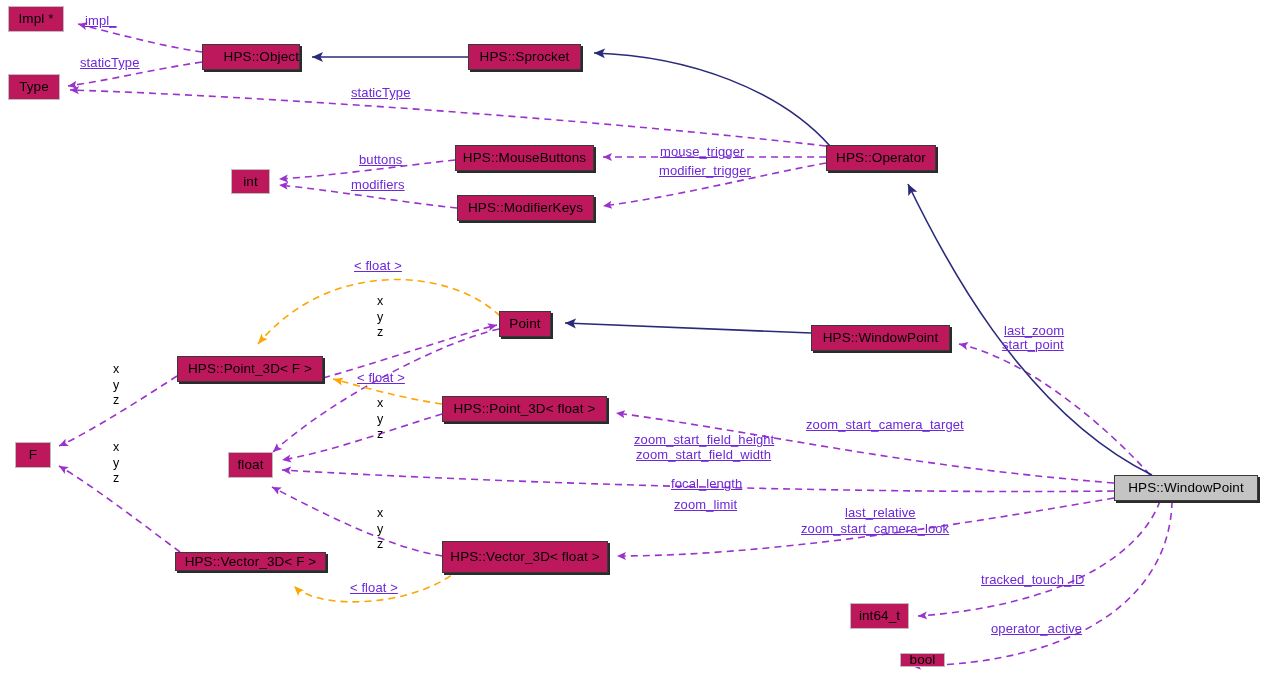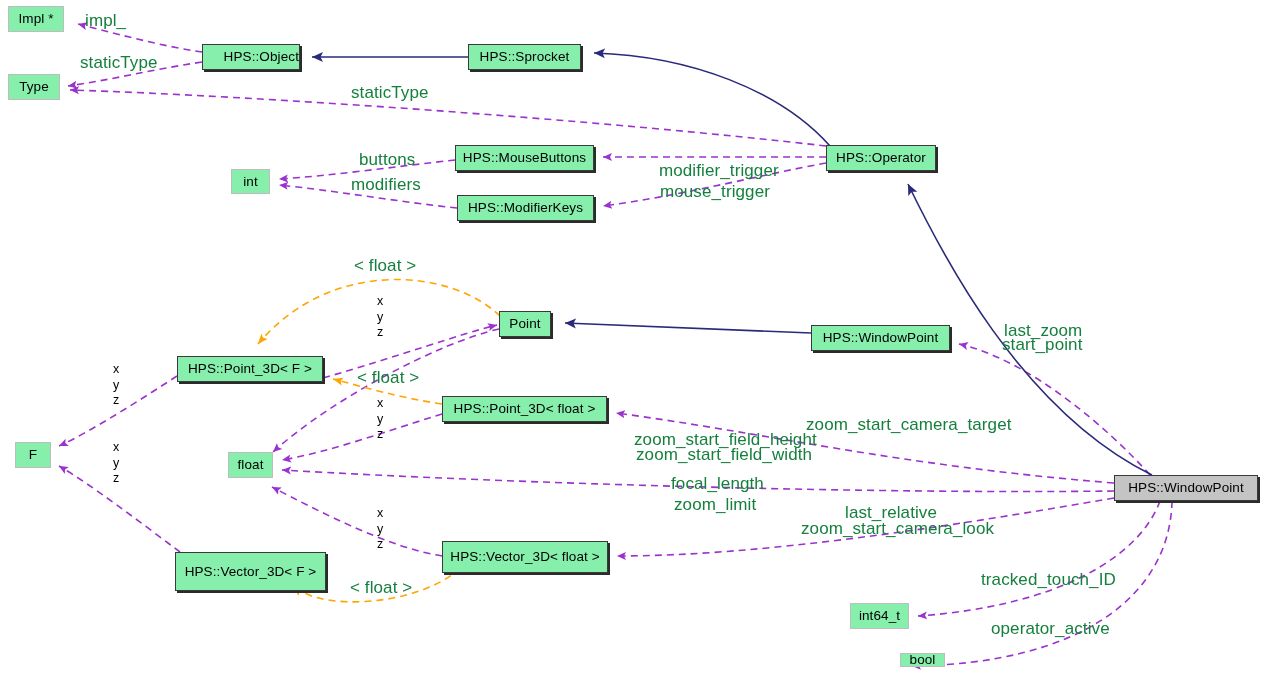--- a/index.html
+++ b/index.html
@@ -23,21 +23,21 @@
     height: 685px;
   }
   .node {
     position: absolute;
     box-sizing: border-box;
     display: flex;
     align-items: center;
     justify-content: center;
     font-size: 13.5px;
     color: #000000;
-    background: #86efac;
+    background: #be185d;
     white-space: nowrap;
     line-height: 1;
     letter-spacing: 0.1px;
   }
   
   .node.cls {
     border: 1.5px solid #3a3a3a;
     box-shadow: 2px 2px 0 0 #2b2b2b;
   }
   
@@ -45,25 +45,26 @@
     border: 1.5px solid #bdbdbd;
   }
   
   .node.focus {
     background: #c4c4c4;
     border: 1.5px solid #3a3a3a;
     box-shadow: 2px 2px 0 0 #2b2b2b;
   }
   .elabel {
     position: absolute;
-    font-size: 17px;
-    color: #15803d;
+    font-size: 13px;
+    color: #6d28d9;
     white-space: pre;
     line-height: 15px;
     letter-spacing: 0.1px;
+    text-decoration: underline;
   }
   .xyz {
     position: absolute;
     font-size: 12.5px;
     color: #000000;
     line-height: 15.5px;
     text-align: center;
     white-space: pre;
   }
 </style>
@@ -177,21 +178,21 @@
       </div>
       <div class="node cls" style="left: 442px; top: 396px; width: 165px; height: 26px;">
         <span>HPS::Point_3D&lt; float &gt;</span>
       </div>
       <div class="node plain" style="left: 15px; top: 442px; width: 36px; height: 26px;">
         <span>F</span>
       </div>
       <div class="node plain" style="left: 228px; top: 452px; width: 45px; height: 26px;">
         <span>float</span>
       </div>
-      <div class="node cls" style="left: 175px; top: 552px; width: 151px; height: 39px;">
+      <div class="node cls" style="left: 175px; top: 552px; width: 151px; height: 19px;">
         <span>HPS::Vector_3D&lt; F &gt;</span>
       </div>
       <div class="node cls" style="left: 442px; top: 541px; width: 166px; height: 32px;">
         <span>HPS::Vector_3D&lt; float &gt;</span>
       </div>
       <div class="node plain" style="left: 850px; top: 603px; width: 59px; height: 26px;">
         <span>int64_t</span>
       </div>
       <div class="node plain" style="left: 900px; top: 653px; width: 45px; height: 14px;">
         <span>bool</span>
@@ -200,21 +201,21 @@
         <span>HPS::WindowPoint</span>
       </div>
     </div>
 
   <div id="label-layer">
       <div class="elabel" style="left: 85px; top: 13px;">impl_</div>
       <div class="elabel" style="left: 80px; top: 55px;">staticType</div>
       <div class="elabel" style="left: 351px; top: 85px;">staticType</div>
       <div class="elabel" style="left: 359px; top: 152px;">buttons</div>
       <div class="elabel" style="left: 351px; top: 177px;">modifiers</div>
-      <div class="elabel" style="left: 660px; top: 144px; margin-top: 40px;">mouse_trigger</div>
+      <div class="elabel" style="left: 660px; top: 144px;">mouse_trigger</div>
       <div class="elabel" style="left: 659px; top: 163px;">modifier_trigger</div>
       <div class="elabel" style="left: 354px; top: 258px;">&lt; float &gt;</div>
       <div class="elabel" style="left: 357px; top: 370px;">&lt; float &gt;</div>
       <div class="elabel" style="left: 350px; top: 580px;">&lt; float &gt;</div>
       <div class="elabel" style="left: 1004px; top: 323px;">last_zoom</div>
       <div class="elabel" style="left: 1002px; top: 337px;">start_point</div>
       <div class="elabel" style="left: 806px; top: 417px;">zoom_start_camera_target</div>
       <div class="elabel" style="left: 634px; top: 432px;">zoom_start_field_height</div>
       <div class="elabel" style="left: 636px; top: 447px;">zoom_start_field_width</div>
       <div class="elabel" style="left: 674px; top: 462px; margin-top: 35px;">zoom_limit</div>

